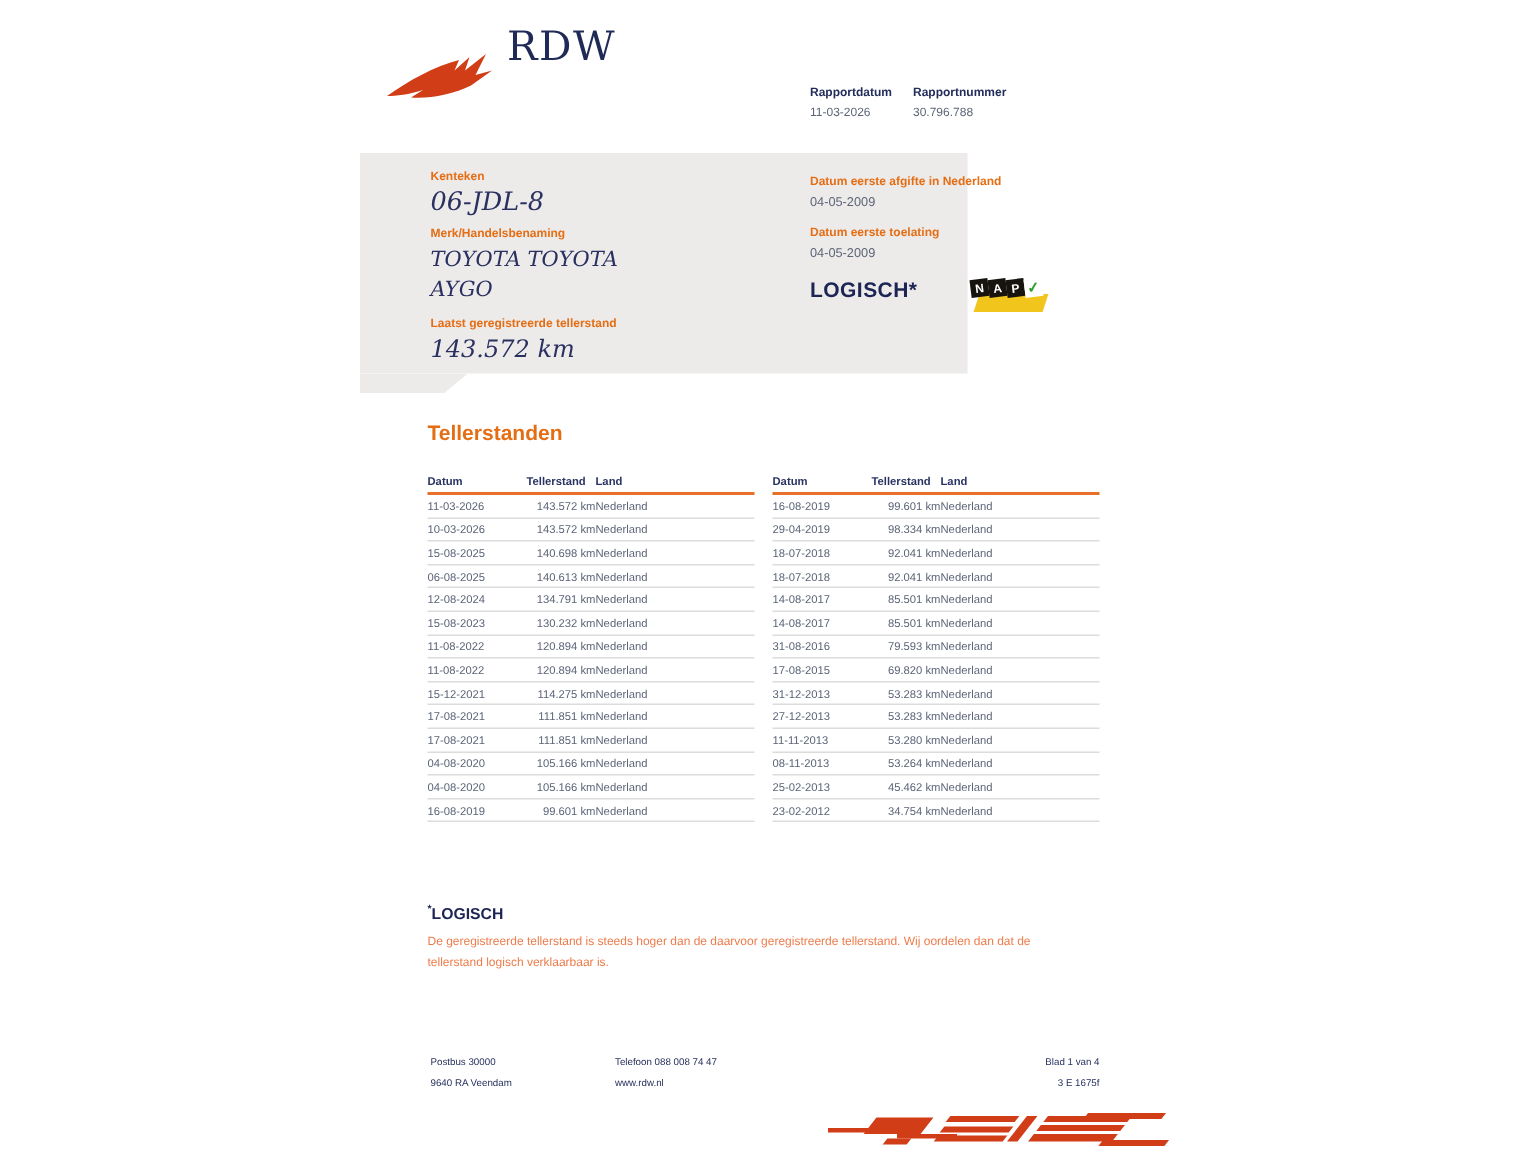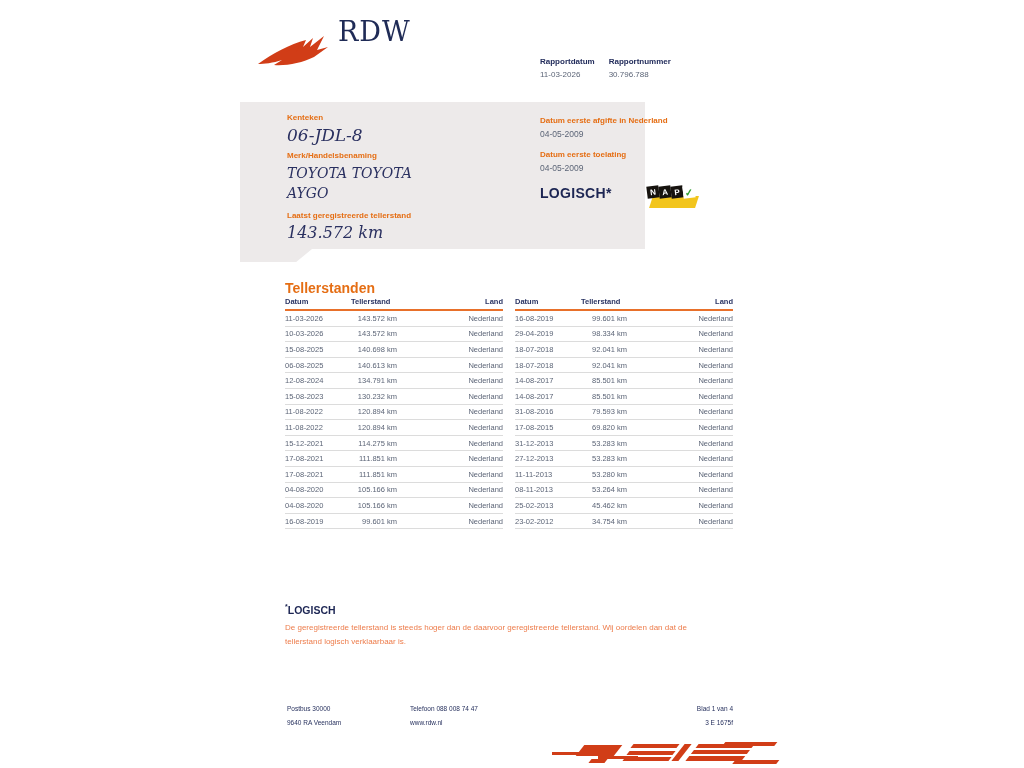--- a/index.html
+++ b/index.html
@@ -54,35 +54,35 @@
     position:absolute; top:1px; width:12px; height:12px; background:#17130f;
     color:#ffffff; font-size:8px; font-weight:bold;
     display:flex; align-items:center; justify-content:center;
     transform:rotate(-7deg);
   }
   .nap-sq.check { background:#ffffff; color:#2e9e2f; font-size:10px; }
 
   
   .tables-wrap { left:285px; top:280px; width:448px; }
   .section-title { font-size:14px; font-weight:bold; color:#e56e14; }
-  .tables-flex { display:flex; gap:12px; margin-top:1px; }
+  .tables-flex { display:flex; gap:12px; margin-top:20px; }
   .otable { width:218px; }
   .thead {
     display:flex; border-bottom:2px solid #e8702a; padding-bottom:3px;
     font-size:7.5px; font-weight:bold; color:#2a3463;
   }
   .trow {
     display:flex; border-bottom:1px solid #dcdcdc; height:14.6px;
     align-items:center; font-size:7.5px; color:#5c6577;
   }
   .c1 { width:66px; }
   .c2 { width:46px; }
   .thead .c2 { text-align:left; }
   .trow .c2 { text-align:right; }
-  .c3 { flex:1; text-align:right; }
+  .c3 { flex:1; text-align:left; }
 
   
   .footnote { left:285px; top:603px; width:430px; }
   .fn-title { font-size:10.5px; font-weight:bold; color:#1c2553; }
   .fn-title sup { font-size:7px; }
   .fn-text { font-size:8px; color:#ed7c4b; line-height:14.5px; margin-top:5px; }
 
   
   .footer-col { font-size:6.5px; color:#27315e; line-height:14px; top:702px; }
   .f-col1 { left:287px; }

